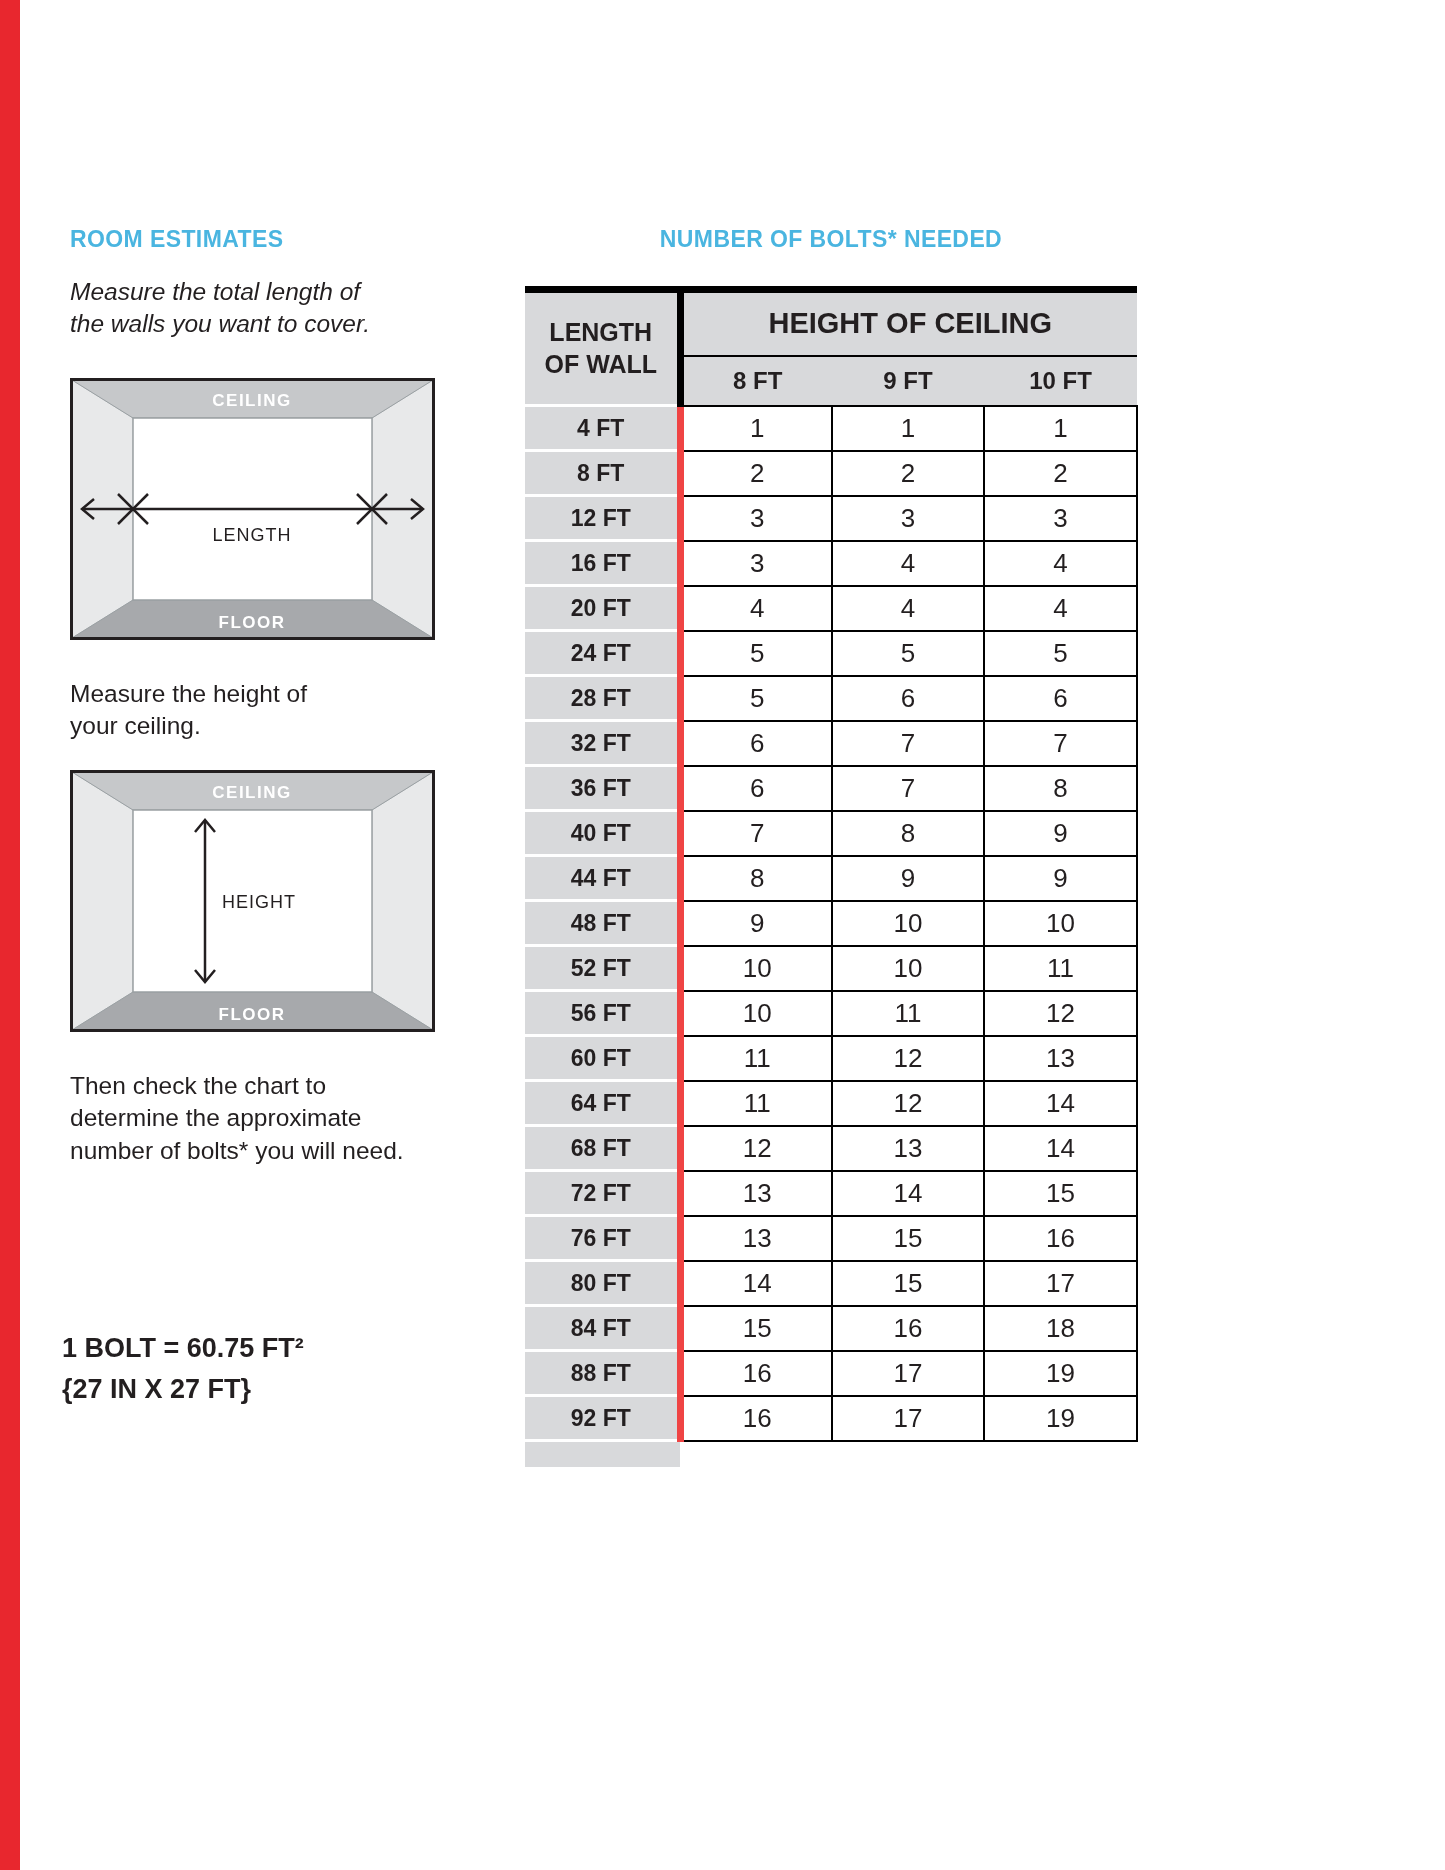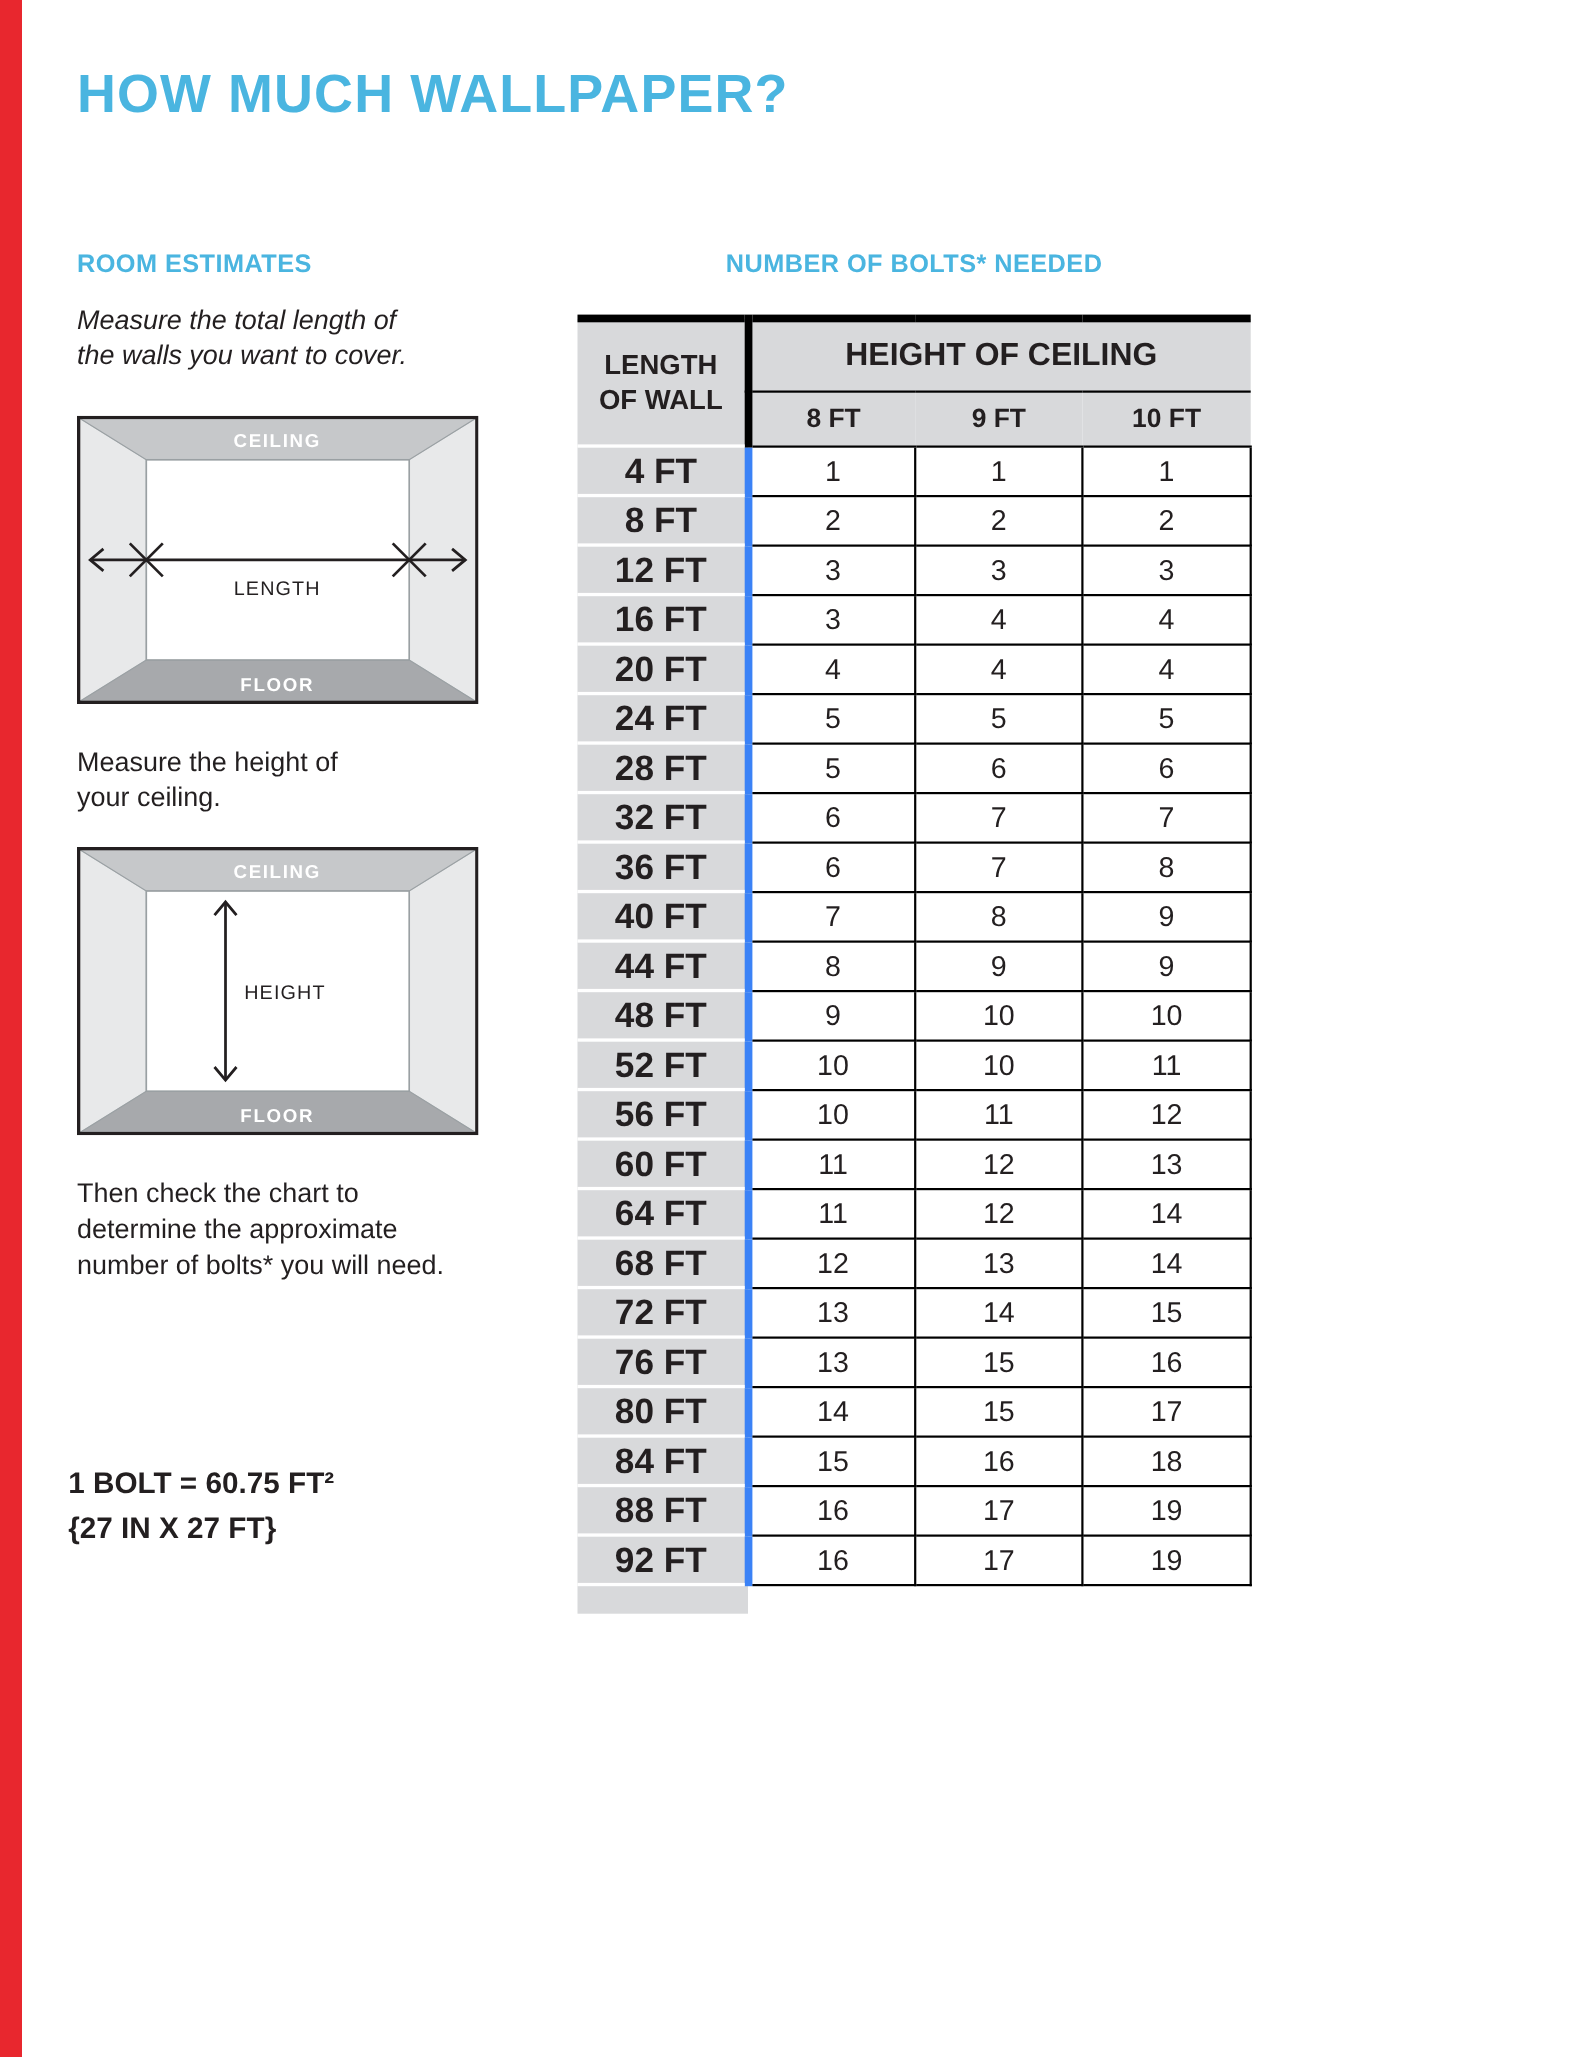--- a/index.html
+++ b/index.html
@@ -114,24 +114,24 @@
   }
   th.col-header {
     background: var(--gray);
     border-bottom: 2px solid #000;
     font-size: 24px;
     font-weight: bold;
     height: 50px;
   }
   .wall-cell {
     background: var(--gray);
-    border-right: 7px solid #3b82f6;
+    border-right: 7px solid #ef4444;
     border-bottom: 3px solid #fff;
     font-weight: bold;
-    font-size: 32px;
+    font-size: 23px;
     height: 45px;
   }
   .value-cell {
     border: 2px solid #000;
     font-size: 26px;
     font-weight: normal;
     background: #fff;
   }
   .wall-footer {
     background: var(--gray);
@@ -158,21 +158,20 @@
     font-size: 18px;
     letter-spacing: 1px;
   }
 </style>
 </head>
 <body>
 
 <div class="page">
   <div class="red-stripe"></div>
 
-  <h1 class="title">HOW MUCH WALLPAPER?</h1>
 
   <h2 class="section-heading left-heading">ROOM ESTIMATES</h2>
 
   <p class="instruction step1">Measure the total length of
 the walls you want to cover.</p>
 
   <div class="diagram diagram1">
     <svg width="365" height="262" viewBox="0 0 365 262">
       <polygon class="panel-wall" points="2,2 63,40 63,222 2,260"></polygon>
       <polygon class="panel-wall" points="363,2 302,40 302,222 363,260"></polygon>

